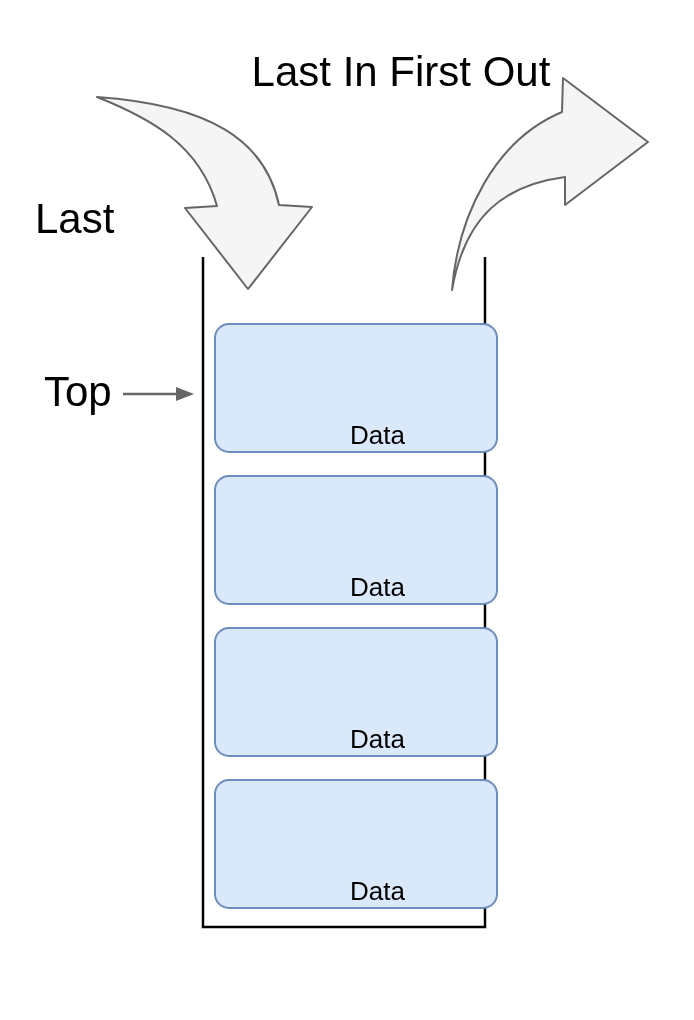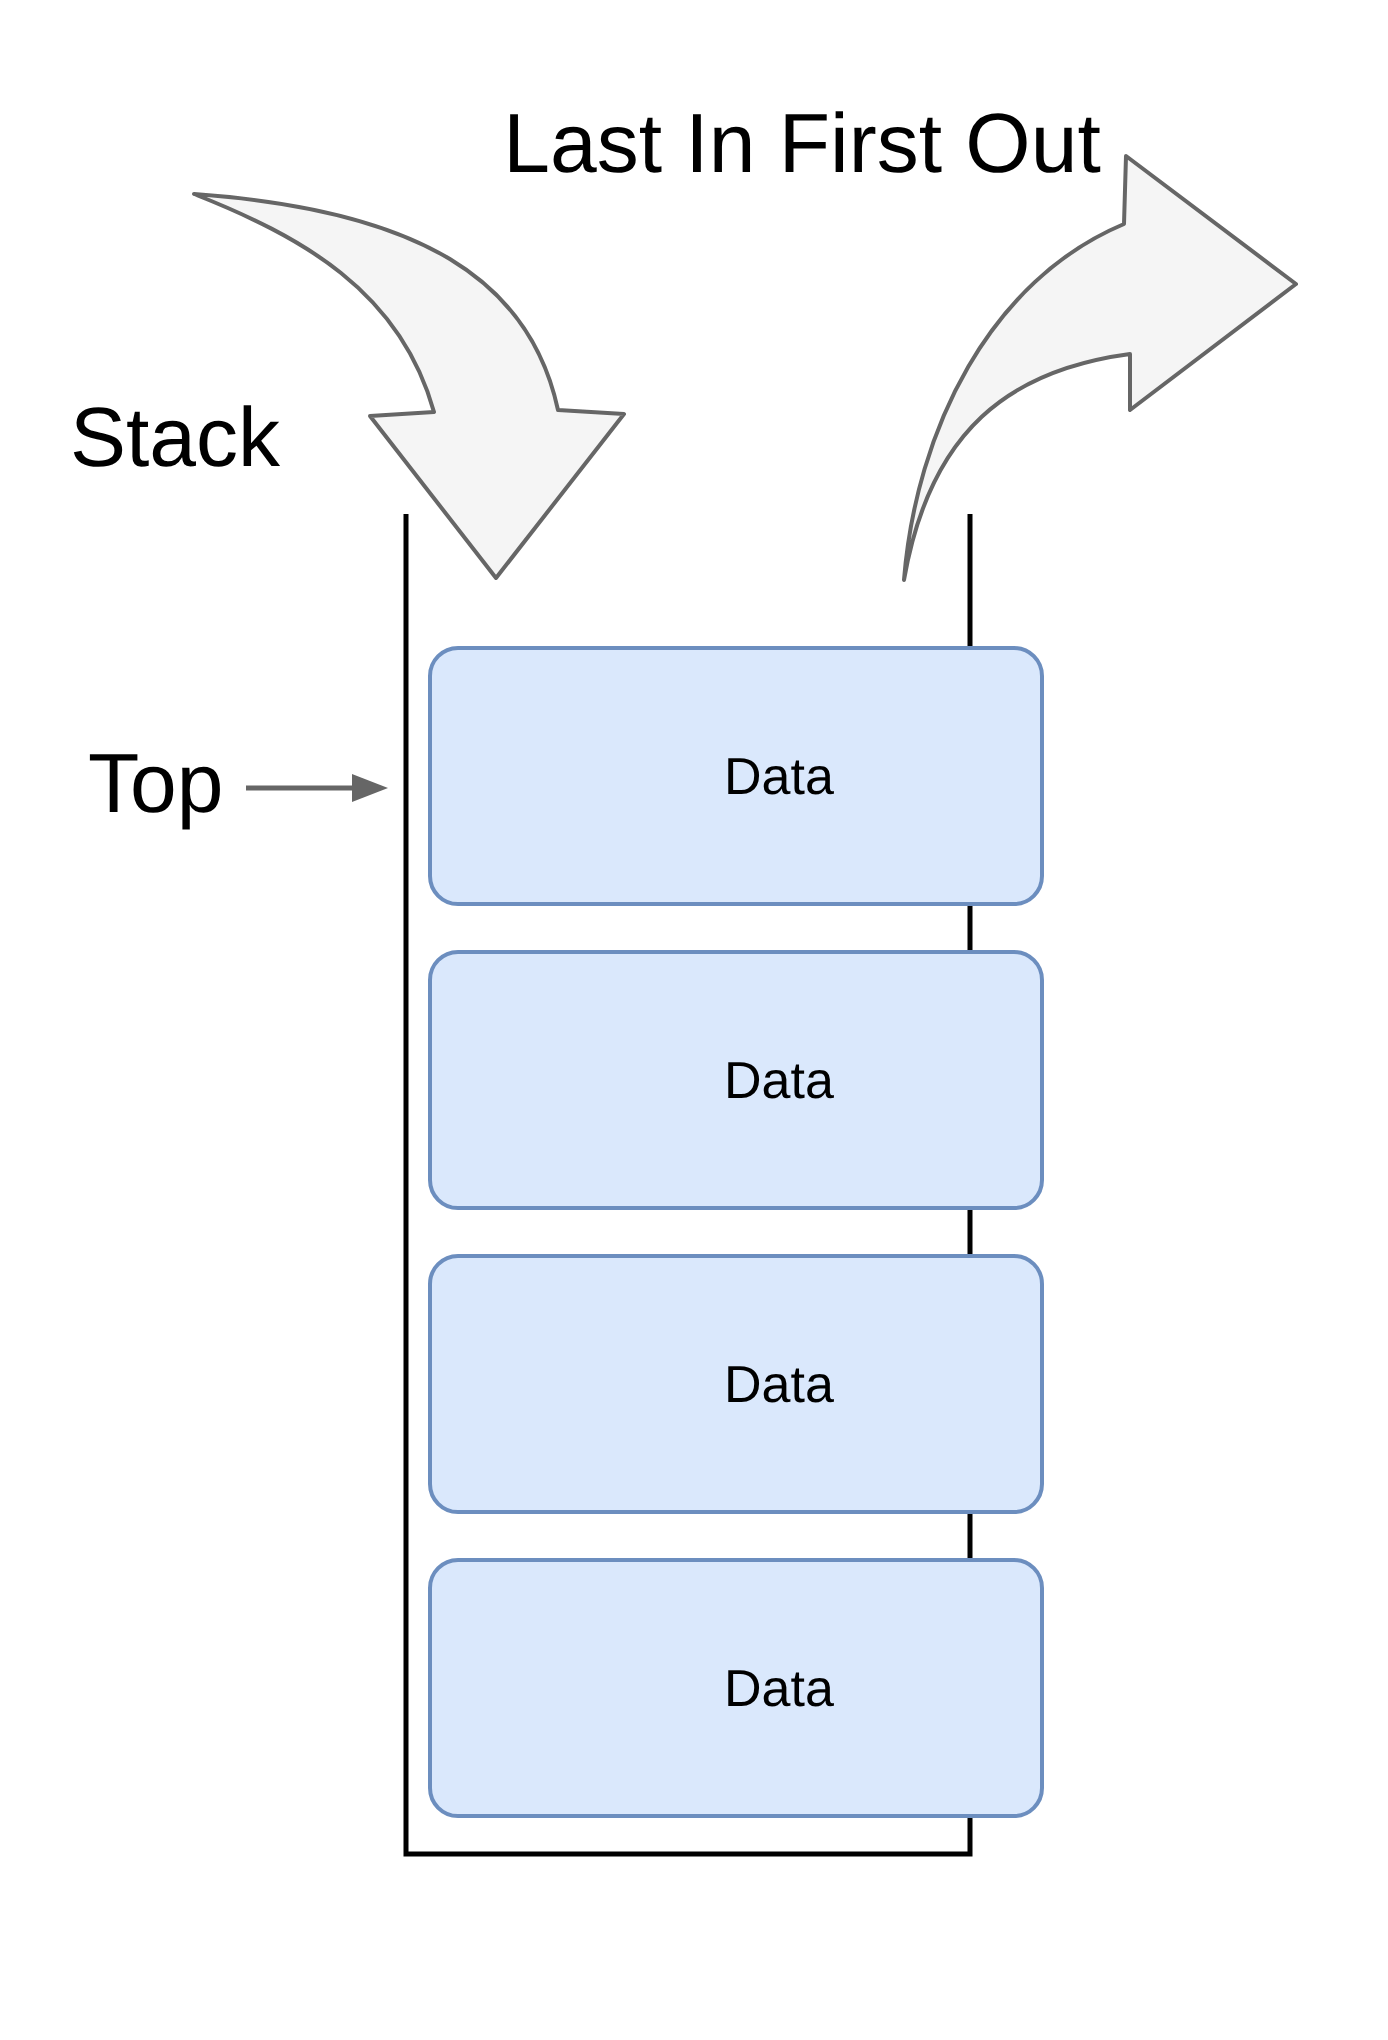--- a/index.html
+++ b/index.html
@@ -43,28 +43,28 @@
     white-space: nowrap;
   }
   .title    { left: 368px; top: 51px; transform: translateX(-50%); margin-left: 33px; }
   .push     { left: 35px;  top: 198px; }
   .pop      { left: 596px; top: 205px; }
   .top      { left: 44px;  top: 371px; }
   .stackname{ left: 323px; top: 950px; transform: translateX(-50%); font-size: 43px; }
   .stack-item {
     position: absolute;
     left: 214px;
-    width: 308px;
+    width: 284px;
     height: 130px;
     box-sizing: border-box;
     background: var(--item_fill, #dae8fc);
     border: 2px solid var(--item_border, #6c8ebf);
     border-radius: 15px;
     display: flex;
-    align-items: center;
+    align-items: flex-end;
     justify-content: center;
     padding-left: 43px;
   }
   .stack-item span {
     font-size: 26px;
     color: var(--text, #000000);
   }
   .item-1 { top: 323px; }
   .item-2 { top: 475px; }
   .item-3 { top: 627px; }
@@ -97,21 +97,21 @@
 
     <path class="container-outline" d="M 203 257 L 203 927 L 485 927 L 485 257"></path>
 
     <g>
       <line class="pointer-line" x1="123" y1="394" x2="178" y2="394"></line>
       <polygon class="pointer-head" points="176,387 194,394 176,401"></polygon>
     </g>
   </svg>
 
   <div class="label title">Last In First Out</div>
-  <div class="label push">Stack</div>
+  <div class="label push">Last</div>
   <div class="label top">Top</div>
 
   <div class="stack-item item-1">
     <span>Data</span>
   </div>
   <div class="stack-item item-2">
     <span>Data</span>
   </div>
   <div class="stack-item item-3">
     <span>Data</span>

